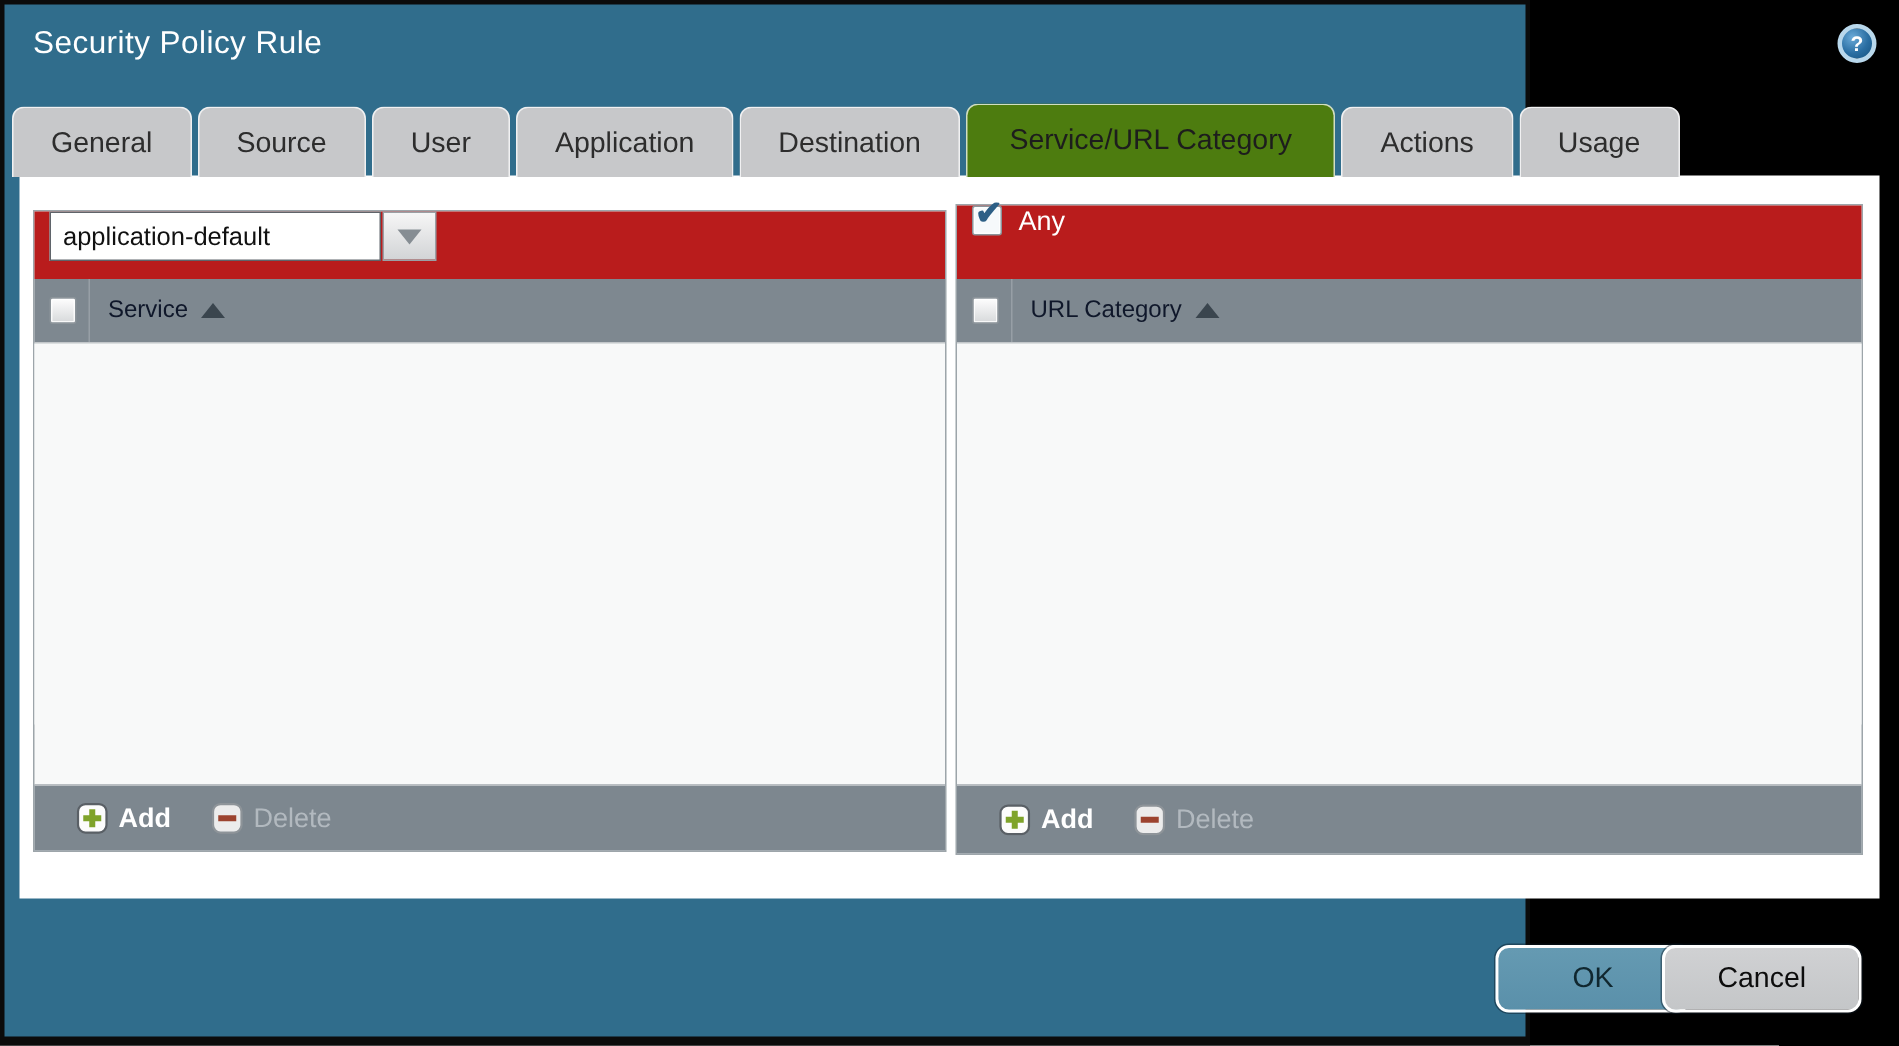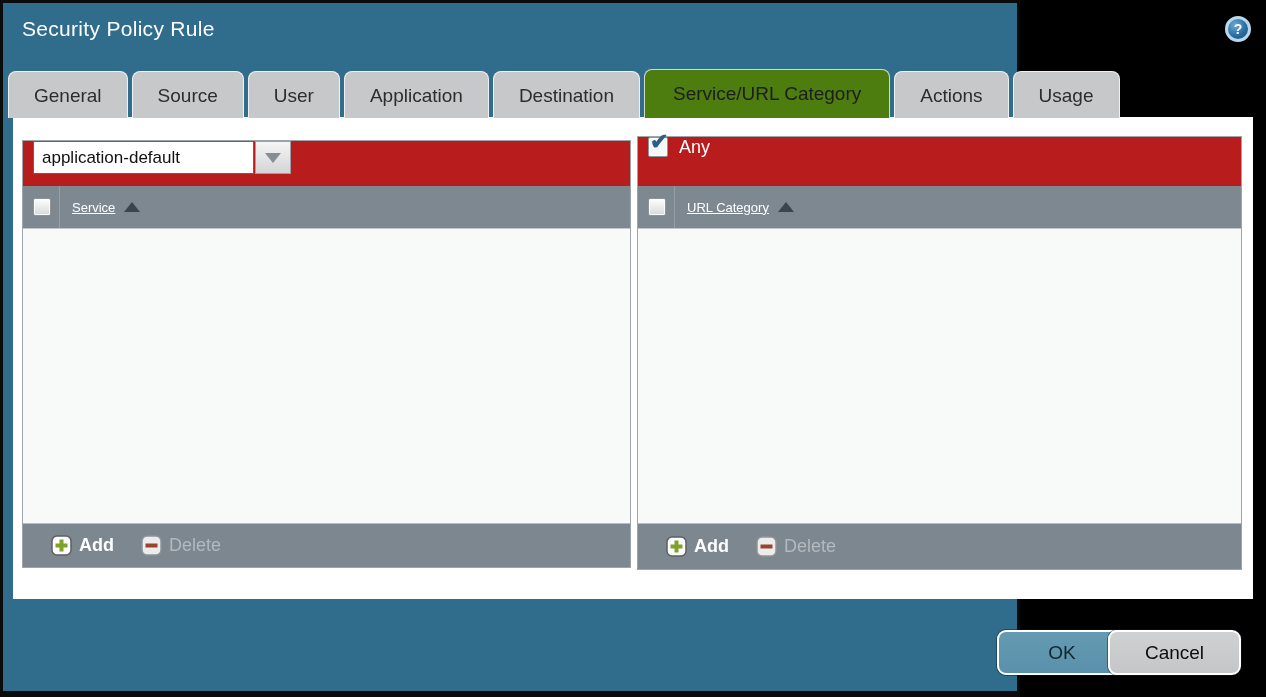--- a/index.html
+++ b/index.html
@@ -128,21 +128,21 @@
     border-bottom: 1px solid #c3c7ca;
     display: flex; align-items: center;
   }
   .cb-cell {
     width: 37px; height: 100%;
     display: flex; align-items: center;
     border-right: 1px solid #979fa6;
     flex: 0 0 auto;
   }
   .col-label {
-    color: #ffffff; font-size: 13px; margin-left: 12px; cursor: pointer; text-decoration: underline;
+    color: #0f172a; font-size: 16px; margin-left: 12px; cursor: pointer;
   }
   .tri-up {
     width: 0; height: 0; margin-left: 9px;
     border-left: 8px solid transparent;
     border-right: 8px solid transparent;
     border-bottom: 10px solid #3a454e;
   }
 
   
   .list-body { flex: 1 1 auto; background: #f8f9f9; }

